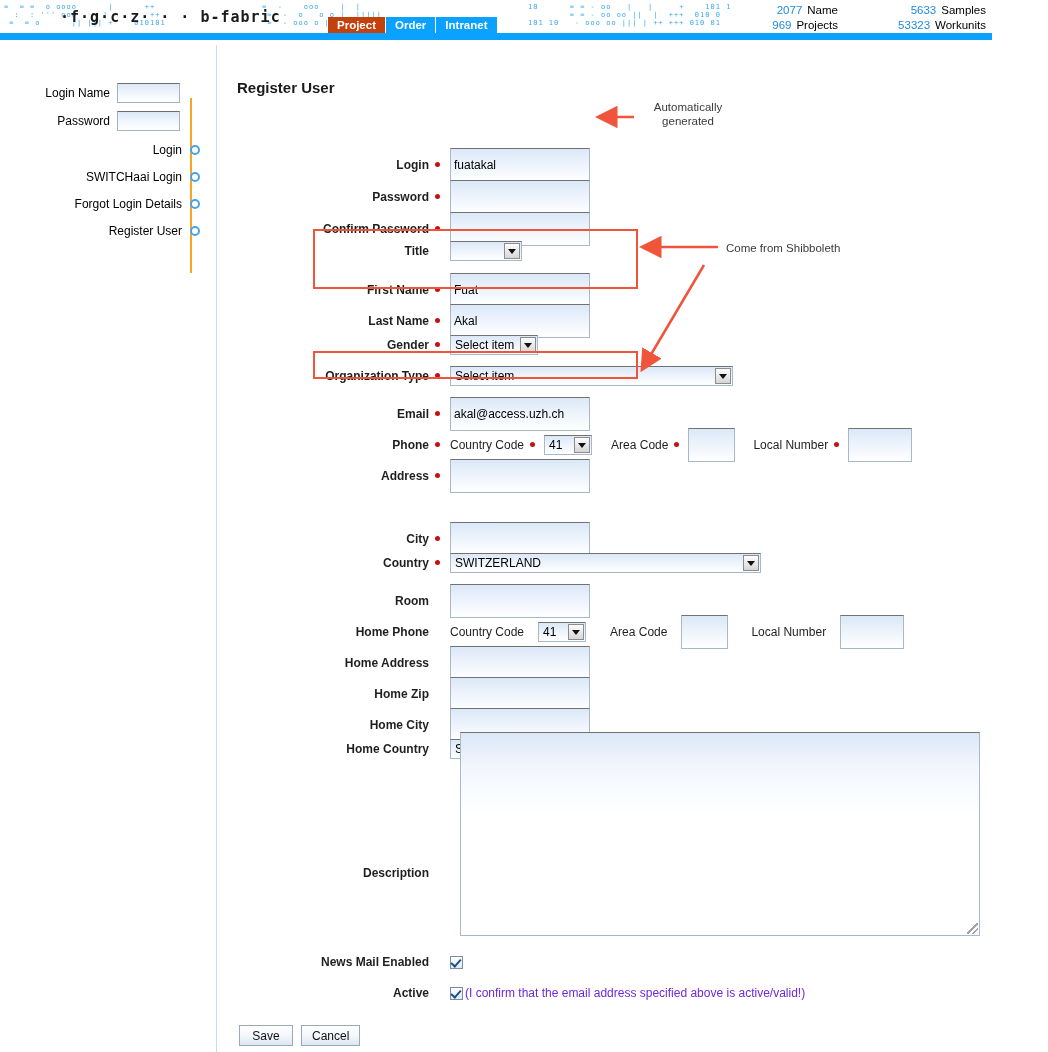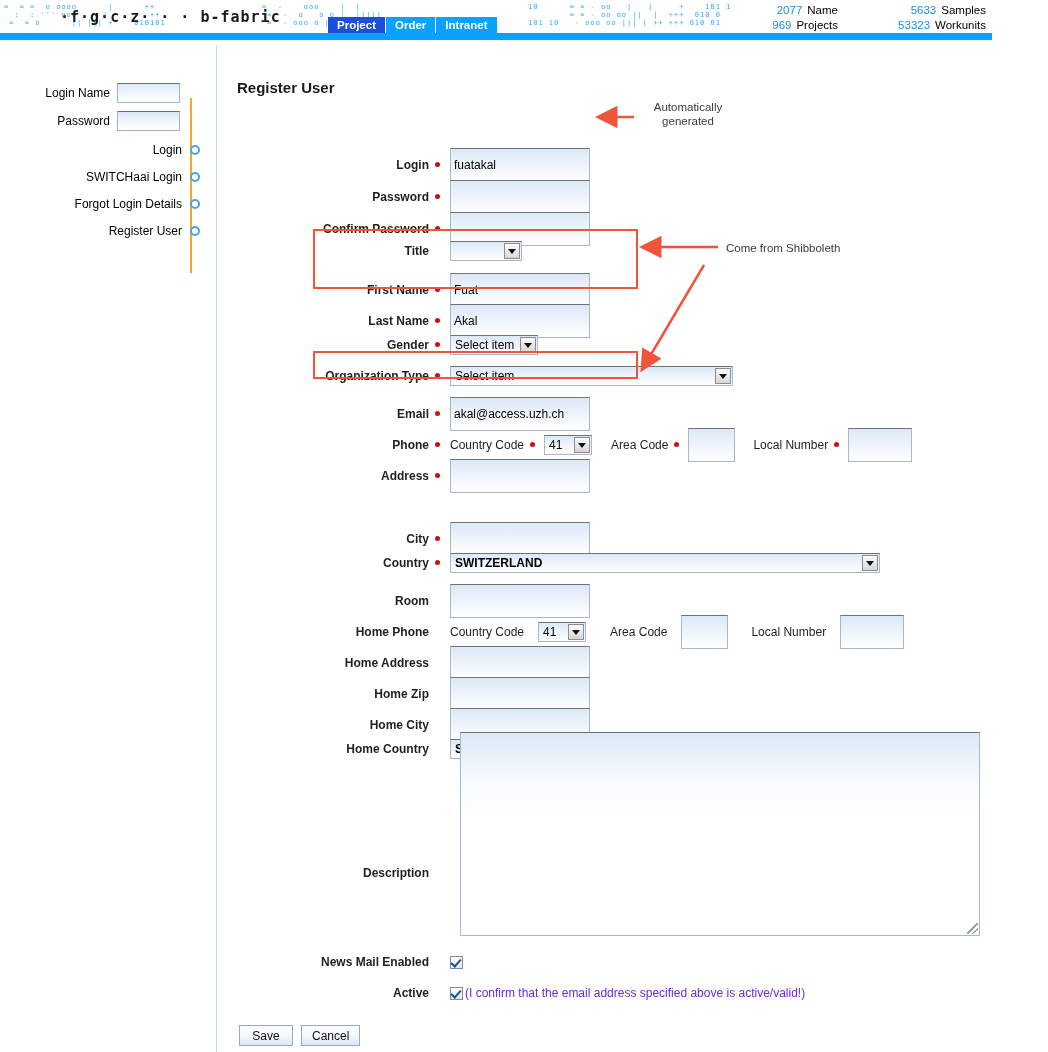--- a/index.html
+++ b/index.html
@@ -62,21 +62,21 @@
     font-size: 11.5px;
     font-weight: bold;
     color: #ffffff;
     background: #0aa1ff;
     line-height: 17px;
     border-right: 1px solid #ffffff;
     cursor: pointer;
     white-space: nowrap;
   }
   .nav-tab:last-child { border-right: none; }
-  .nav-tab.active { background: #1d4ed8; }
+  .nav-tab.active { background: #c2410c; }
 
   #stats {
     position: absolute; right: 6px; top: 3px;
     width: 270px;
     font-size: 11.5px;
     line-height: 15px;
   }
   .stat-row { display: flex; justify-content: flex-start; }
   .stat-cell { display: flex; white-space: nowrap; }
   .stat-cell.col1 { width: 122px; justify-content: flex-end; }
@@ -216,21 +216,21 @@
     content: "";
     width: 0; height: 0;
     border-left: 4px solid transparent;
     border-right: 4px solid transparent;
     border-top: 5px solid #111;
   }
   .sel.title-sel { width: 72px; }
   .sel.gender-sel { width: 88px; }
   .sel.org-sel { width: 283px; }
   .sel.cc-sel { width: 48px; }
-  .sel.country-sel { width: 430px; font-weight: bold; }
+  .sel.country-sel { width: 311px; }
 
   .plainlbl {
     font-size: 12px; color: #1f1f1f; white-space: nowrap;
   }
 
   .ta {
     width: 520px; height: 204px;
     background: linear-gradient(to bottom, #dbe8f7 0%, #f3f7fd 18%, #ffffff 40%);
     border: 1px solid #a7b9c9;
     border-top: 1px solid #727272;

